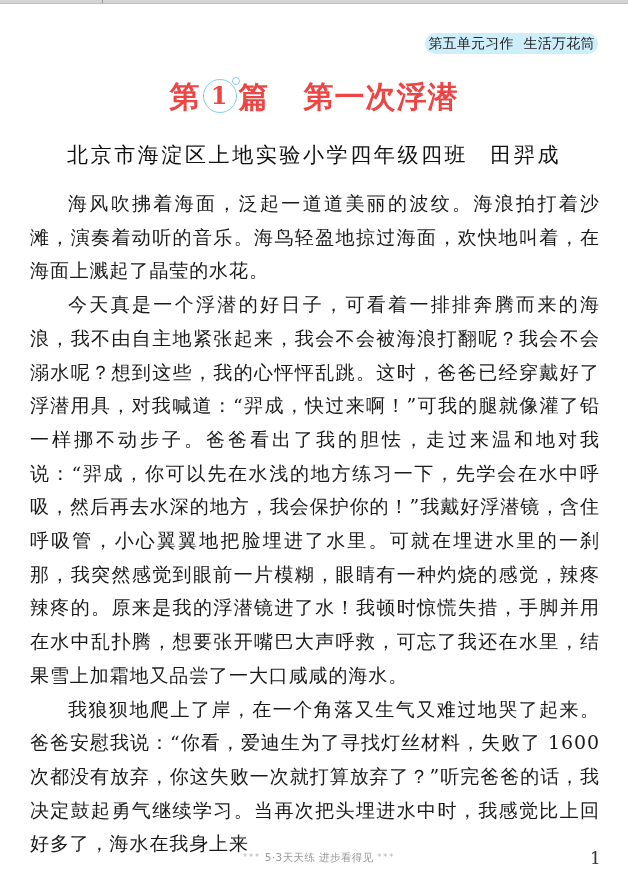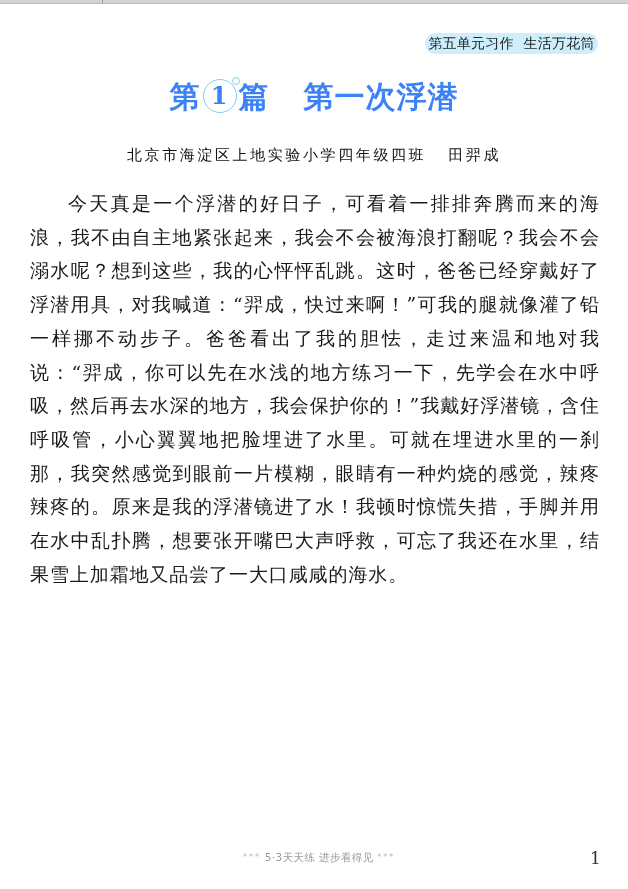--- a/index.html
+++ b/index.html
@@ -17,34 +17,34 @@
   .unit-pill {
     position: absolute; left: 425px; top: 33px; width: 173px; height: 21px;
     background: #cdeefa; border-radius: 11px;
     font-family: "DejaVu Sans", "Liberation Sans", sans-serif;
     font-size: 14px; color: #222; line-height: 21px; text-align: center; letter-spacing: 0.2px;
   }
   .unit-pill span.gap { display: inline-block; width: 10px; }
   .title {
     position: absolute; left: 0; top: 76px; width: 628px; text-align: center;
     font-family: "DejaVu Serif", "Liberation Serif", serif; font-weight: bold;
-    font-size: 30px; color: #3b82f6; line-height: 42px; letter-spacing: 1px;
+    font-size: 30px; color: #ef4444; line-height: 42px; letter-spacing: 1px;
   }
   .title .num-circle {
     display: inline-block; position: relative; width: 32px; height: 32px; border: 1.5px solid #7fd0ee;
     border-radius: 50%; line-height: 32px; text-align: center; font-size: 24px; vertical-align: 3px; margin: 0 2px;
   }
   .title .num-circle::after {
     content: ""; position: absolute; right: -4px; top: -3px; width: 6px; height: 6px; border: 1px solid #7fd0ee;
     border-radius: 50%; background: #fff;
   }
   .title .title-gap { display: inline-block; width: 34px; }
   .byline {
     position: absolute; left: 0; top: 143px; width: 628px; text-align: center;
-    font-size: 15px; letter-spacing: 2.6px; color: #111; line-height: 24px;
+    font-size: 21px; letter-spacing: 2.6px; color: #111; line-height: 24px;
   }
   .byline .gap { display: inline-block; width: 22px; }
   .body-text {
     position: absolute; left: 30px; top: 187px; width: 570px;
   }
   .para {
     margin: 0; font-size: 19px; line-height: 33.7px; text-align: justify; text-indent: 2em;
     letter-spacing: 0.9px; color: #1a1a1a;
   }
   .footer {
@@ -69,21 +69,23 @@
 
 <div class="title">
   <span>第</span><span class="num-circle">1</span><span>篇</span><span class="title-gap"></span><span>第一次浮潜</span>
 </div>
 
 <div class="byline">
   <span>北京市海淀区上地实验小学四年级四班</span><span class="gap"></span><span>田羿成</span>
 </div>
 
 <div class="body-text">
+  <p class="para">海风吹拂着海面，泛起一道道美丽的波纹。海浪拍打着沙滩，演奏着动听的音乐。海鸟轻盈地掠过海面，欢快地叫着，在海面上溅起了晶莹的水花。</p>
   <p class="para">今天真是一个浮潜的好日子，可看着一排排奔腾而来的海浪，我不由自主地紧张起来，我会不会被海浪打翻呢？我会不会溺水呢？想到这些，我的心怦怦乱跳。这时，爸爸已经穿戴好了浮潜用具，对我喊道：“羿成，快过来啊！”可我的腿就像灌了铅一样挪不动步子。爸爸看出了我的胆怯，走过来温和地对我说：“羿成，你可以先在水浅的地方练习一下，先学会在水中呼吸，然后再去水深的地方，我会保护你的！”我戴好浮潜镜，含住呼吸管，小心翼翼地把脸埋进了水里。可就在埋进水里的一刹那，我突然感觉到眼前一片模糊，眼睛有一种灼烧的感觉，辣疼辣疼的。原来是我的浮潜镜进了水！我顿时惊慌失措，手脚并用在水中乱扑腾，想要张开嘴巴大声呼救，可忘了我还在水里，结果雪上加霜地又品尝了一大口咸咸的海水。</p>
+  <p class="para">我狼狈地爬上了岸，在一个角落又生气又难过地哭了起来。爸爸安慰我说：“你看，爱迪生为了寻找灯丝材料，失败了 1600 次都没有放弃，你这失败一次就打算放弃了？”听完爸爸的话，我决定鼓起勇气继续学习。当再次把头埋进水中时，我感觉比上回好多了，海水在我身上来</p>
 </div>
 
 <div class="footer">
   <span class="stars">***</span>
   <span>5·3天天练 进步看得见</span>
   <span class="stars">***</span>
 </div>
 
 <div class="page-number">1</div>
 

